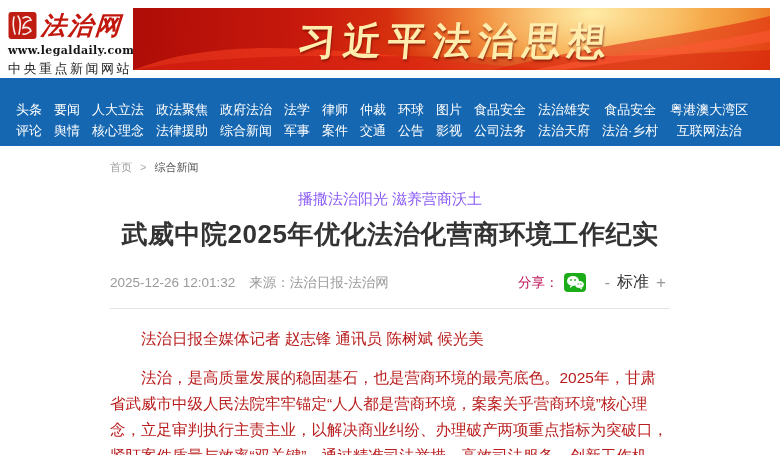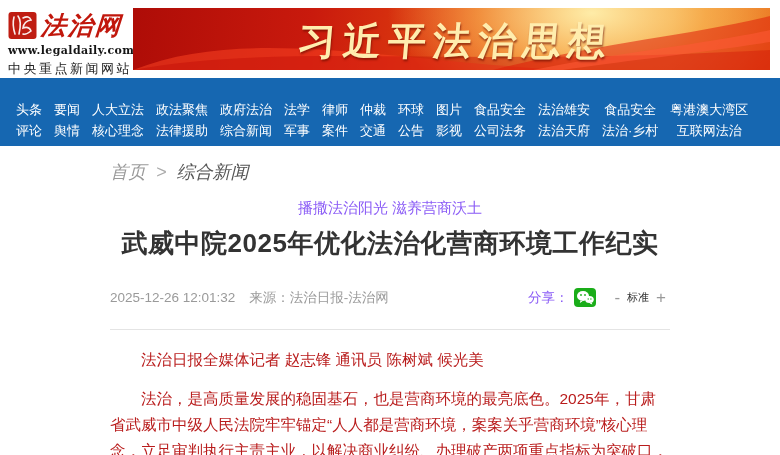--- a/index.html
+++ b/index.html
@@ -52,51 +52,51 @@
     display:flex; gap:12px; align-items:flex-start;
   }
   .nav-col { display:flex; flex-direction:column; align-items:center; }
   .nav-link {
     color:#ffffff; font-size:13px; line-height:21px;
     white-space:nowrap; cursor:pointer; text-decoration:none;
   }
 
   
   .content { width:560px; margin:14px auto 0; }
-  .breadcrumb { font-size:18px; color:#9a9a9a;font-style:italic; }
+  .breadcrumb { font-size:11px; color:#9a9a9a; }
   .crumb-home { cursor:pointer; }
   .crumb-sep { margin:0 5px; color:#aaa; }
   .crumb-current { color:#555; cursor:pointer; }
 
   .article-subtitle {
     text-align:center; font-size:15px; color:#8b5cf6; margin-top:15px;
   }
   .article-title {
     text-align:center; font-size:26px; font-weight:bold; color:#333;
     margin-top:8px; letter-spacing:0.5px;
   }
 
   .meta-row {
     margin-top:16px; display:flex; justify-content:space-between;
     padding-bottom:11px; border-bottom:1px solid #e4e4e4;
     font-size:13.5px; color:#9a9a9a;
   }
   .meta-left { display:flex; align-items:center; }
   .meta-source { margin-left:14px; }
   .meta-right { display:flex; align-items:center; }
-  .share-label { color:#8b5cf6; }
+  .share-label { color:#be185d; }
   .wechat-icon {
     width:22px; height:19px; margin:0 14px 0 6px; border-radius:4px;
     background:#1aad19; position:relative; cursor:pointer; flex:0 0 auto;
   }
   .fs-btn {
     color:#999; font-size:17px; line-height:17px; cursor:pointer;
     background:none; border:none; padding:0 4px; font-family:inherit;
   }
-  .fs-label { color:#333; font-size:11px; margin:13px 3px; }
+  .fs-label { color:#333; font-size:16px; margin:4px 3px; }
 
   .article-body { margin-top:17px; }
   .article-body p {
     font-size:15.5px; color:#b91c1c; line-height:26px;
     text-indent:2em; margin:0;
   }
   .article-body p + p { margin-top:13px; }
 </style>
 </head>
 <body>

